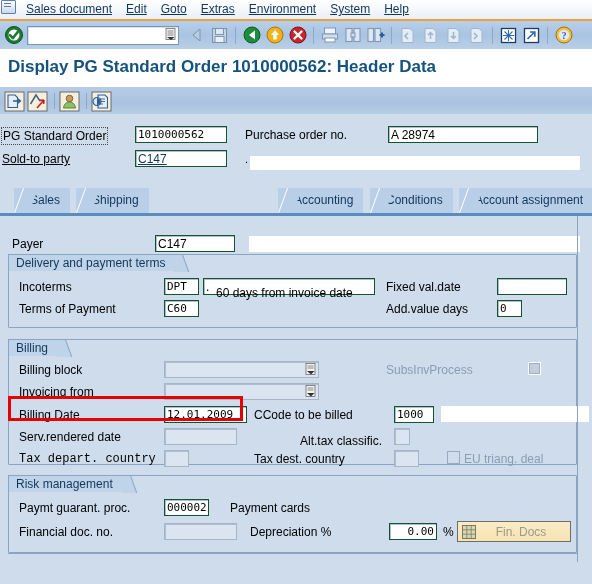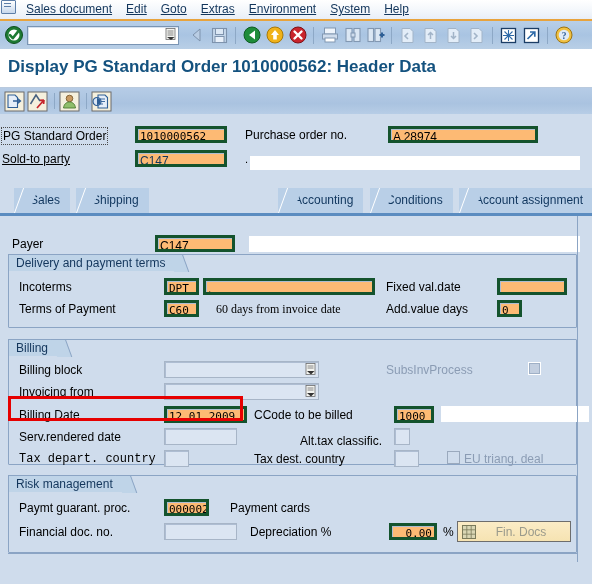--- a/index.html
+++ b/index.html
@@ -74,21 +74,21 @@
   .hdr{position:absolute;left:0;top:118px;width:592px;height:64px;background:#cfdcec;}
   .lbl{
     font-size:12px;color:#000;white-space:nowrap;
     position:absolute;height:16px;line-height:16px;
   }
   .lbl.dottedbox{border:1px dotted #4a4a4a;padding:0 1px;}
   .lbl.ul{text-decoration:underline;}
 
   .inp{
     position:absolute;height:17px;line-height:16px;
-    background:#fdba74;border:3px solid #14532d;
+    background:#ffffff;border:1px solid #14532d;
     box-shadow:inset 1px 1px 0 #aebdd2;
     font-family:"DejaVu Sans Mono", monospace;font-size:11px;
     padding:0 2px;box-sizing:border-box;color:#000;white-space:nowrap;overflow:hidden;
   }
   .inp.sans{font-family:"Liberation Sans",sans-serif;font-size:12px;}
   .inp.lnk{color:#12355b;text-decoration:underline;}
   .inp.editable{background:#dbe5f2;border:1px solid #a7b5c7;}
 
   
   .redact{position:absolute;background:#ffffff;}
@@ -388,21 +388,21 @@
 
       <div class="lbl" style="left:10px;top:24px;">Incoterms</div>
       <div class="inp" style="left:155px;top:23px;width:35px;">DPT</div>
       <div class="inp sans" style="left:194px;top:23px;width:172px;">.</div>
 
       <div class="lbl" style="left:377px;top:24px;">Fixed val.date</div>
       <div class="inp" style="left:488px;top:23px;width:70px;"></div>
 
       <div class="lbl" style="left:10px;top:46px;">Terms of Payment</div>
       <div class="inp" style="left:155px;top:45px;width:35px;">C60</div>
-      <div class="lbl" style="left:207px;top:46px;font-family:Liberation Serif, serif;">60 days from invoice date</div>
+      <div class="lbl" style="left:207px;top:30px;">60 days from invoice date</div>
 
       <div class="lbl" style="left:377px;top:46px;">Add.value days</div>
       <div class="inp" style="left:488px;top:45px;width:25px;">0</div>
     </div>
 
     <div class="group" style="left:8px;top:123px;width:569px;height:126px;">
       <div class="grouptitle">Billing</div>
 
       <div class="lbl" style="left:10px;top:22px;">Billing block</div>
       <div class="inp editable" style="left:155px;top:21px;width:155px;">

